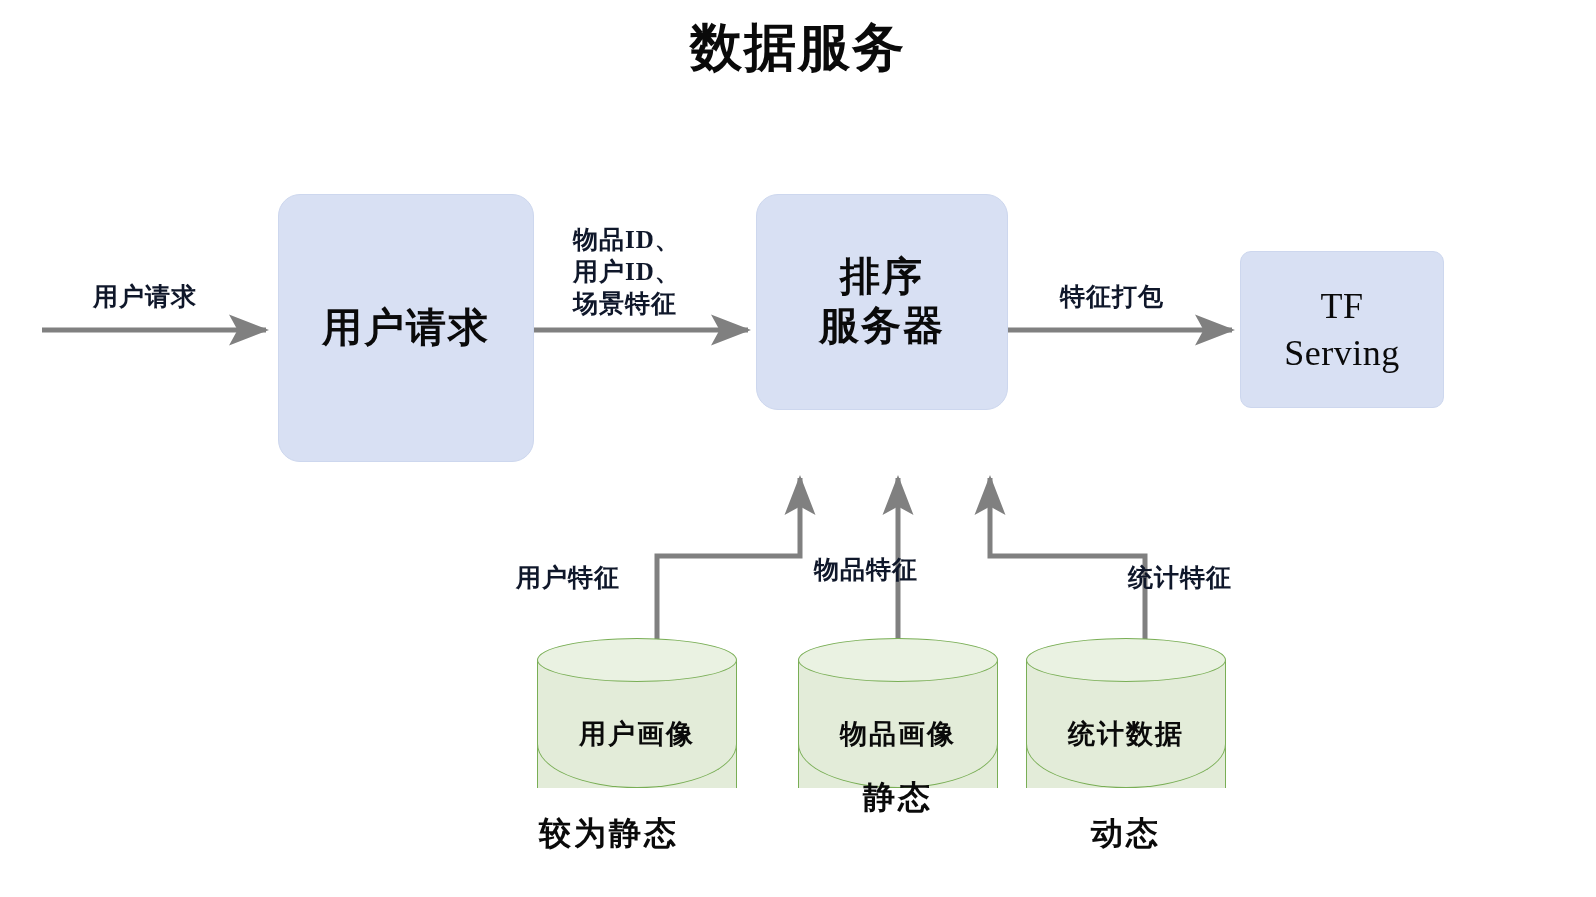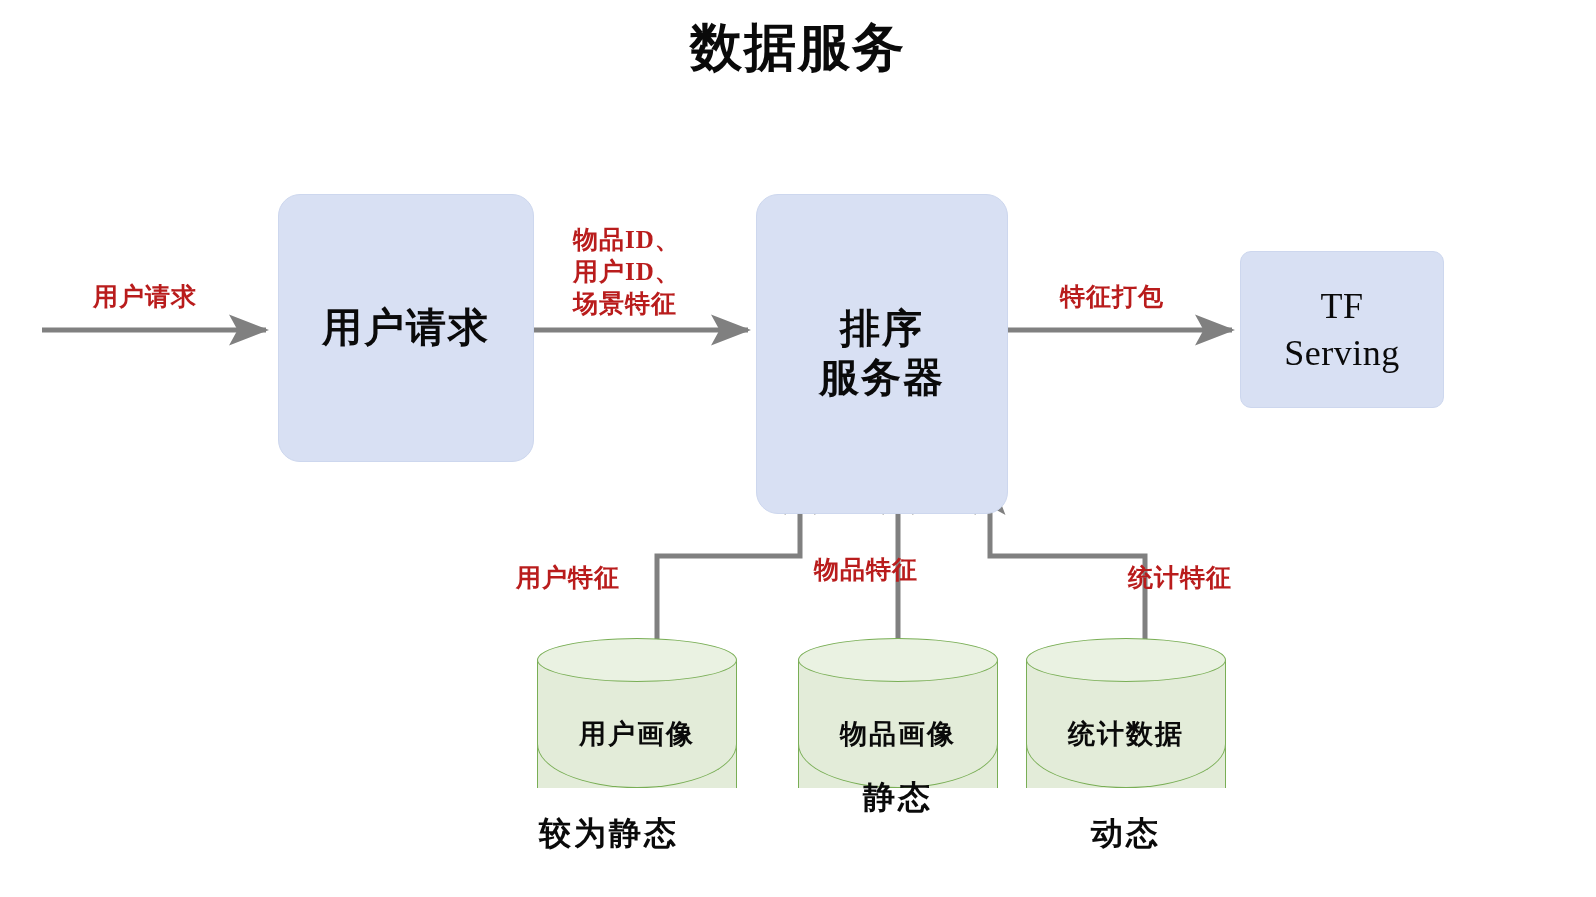--- a/index.html
+++ b/index.html
@@ -59,37 +59,37 @@
     font-size: 40px;
     font-weight: 700;
     line-height: 1.22;
     letter-spacing: 2px;
     white-space: pre-line;
   }
   #box-main-server {
     left: 278px; top: 194px; width: 256px; height: 268px;
   }
   #box-rank-server {
-    left: 756px; top: 194px; width: 252px; height: 320px;
+    left: 756px; top: 194px; width: 252px; height: 216px;
   }
   #box-tf-serving {
     left: 1240px; top: 251px; width: 204px; height: 157px;
     border-radius: 11px;
   }
   #box-tf-serving .box-label {
     font-size: 36px;
     font-weight: 400;
     letter-spacing: 0.5px;
     line-height: 1.3;
   }
 
   
   .edge-label {
     position: absolute;
-    color: #b91c1c;
+    color: #0f172a;
     font-family: "Liberation Serif", "DejaVu Serif", serif;
     font-size: 25px;
     font-weight: 700;
     line-height: 1.28;
     white-space: pre-line;
     letter-spacing: 1px;
   }
   #label-user-request { left: 93px;  top: 281px; }
   #label-ids-scene    { left: 573px; top: 224px; }
   #label-feat-pack    { left: 1060px; top: 281px; }

